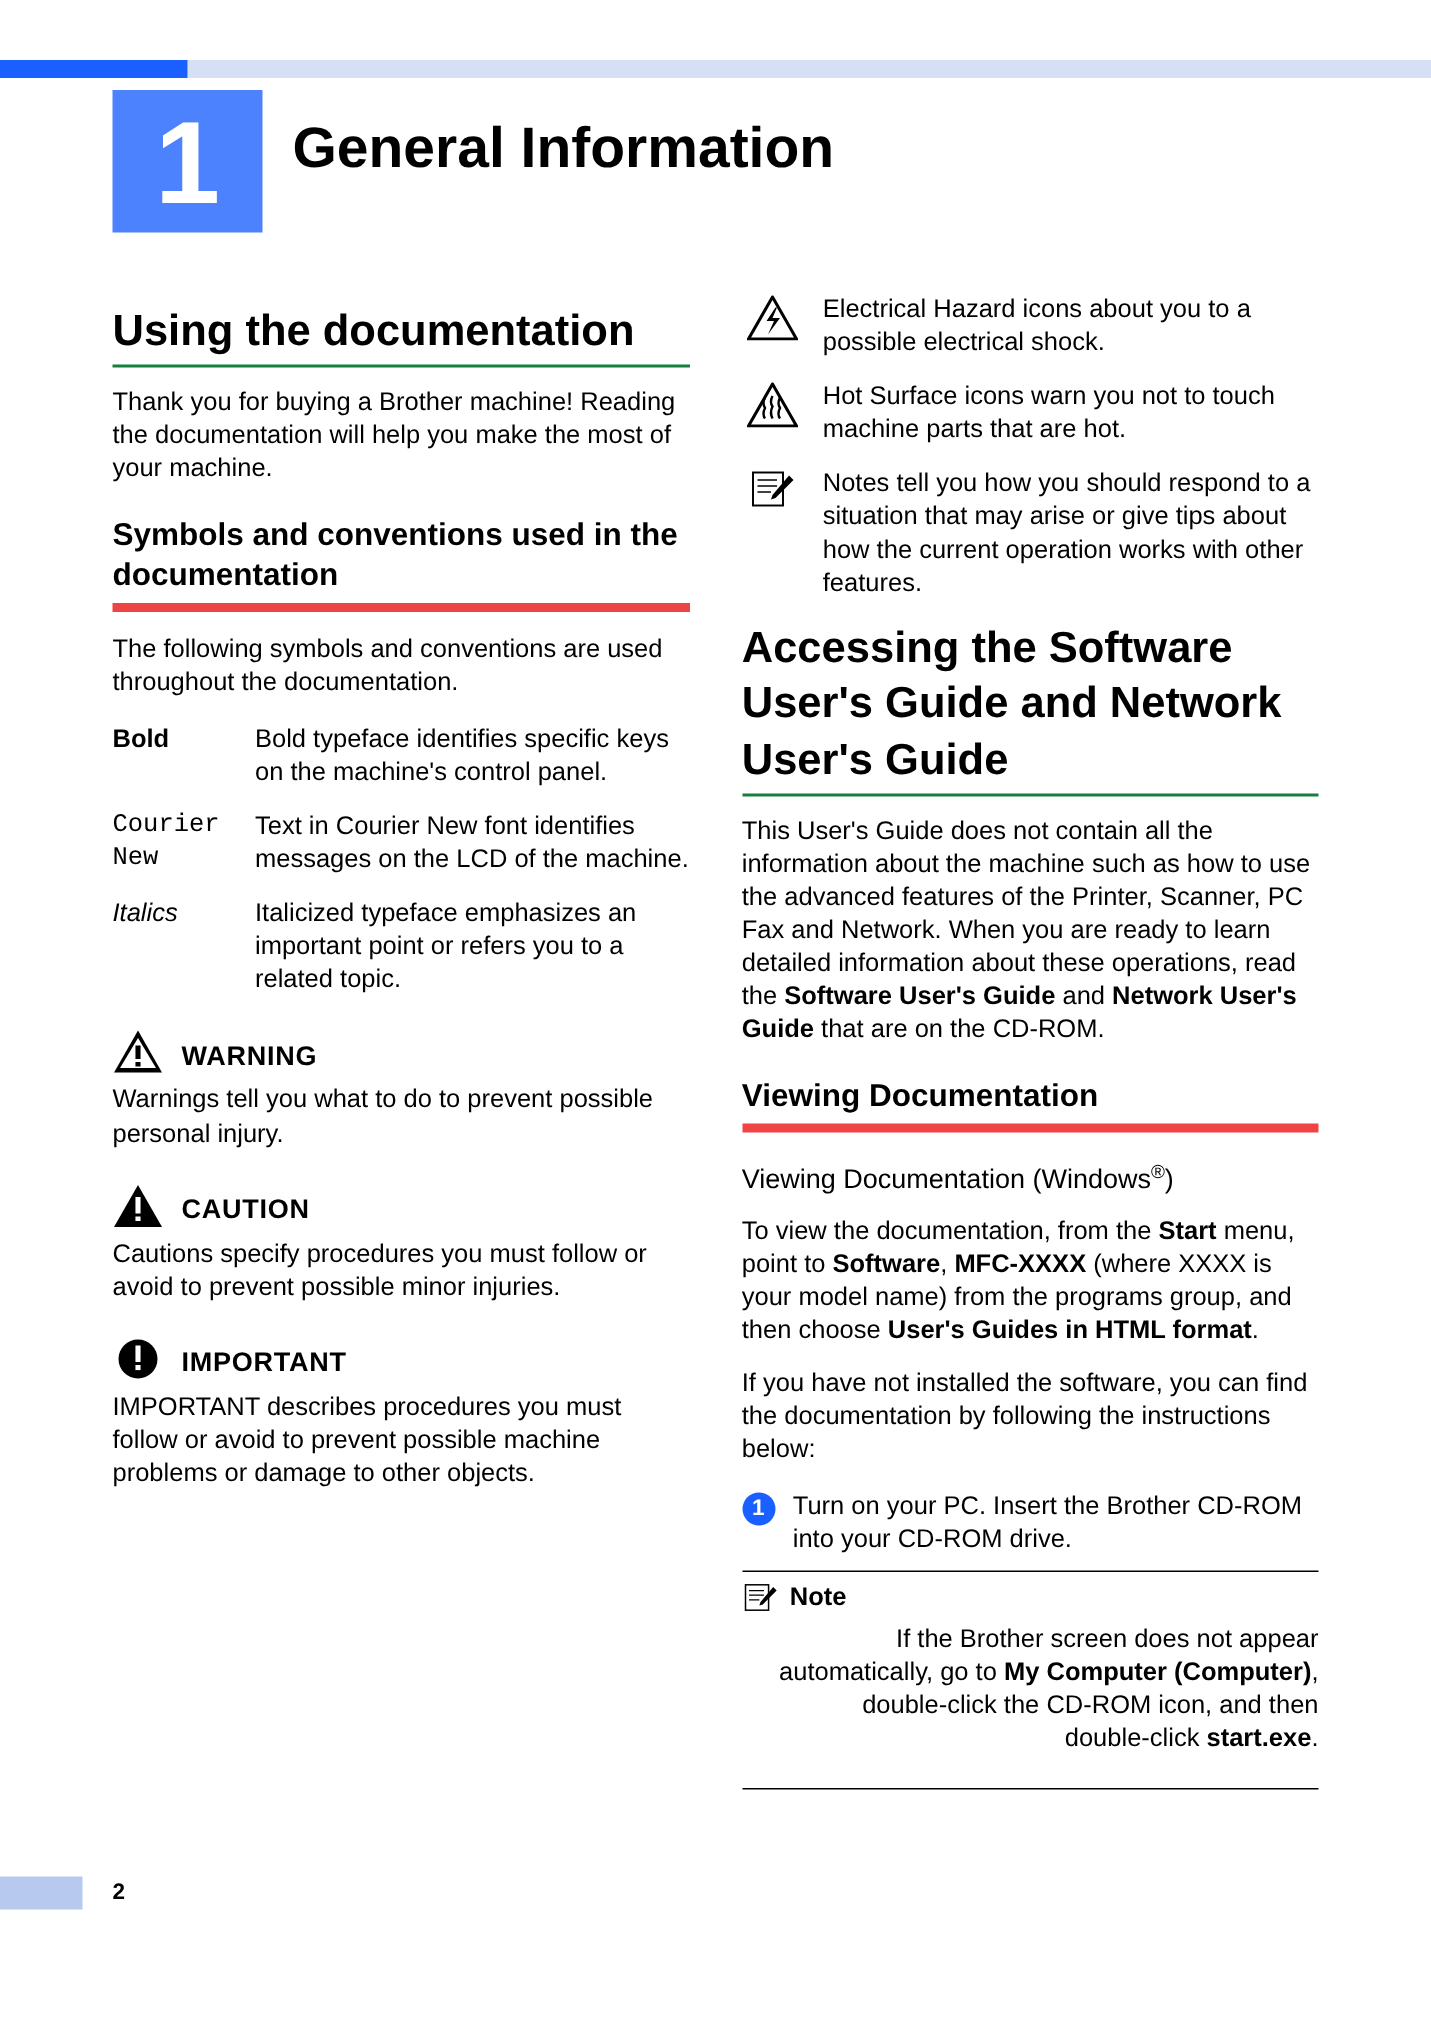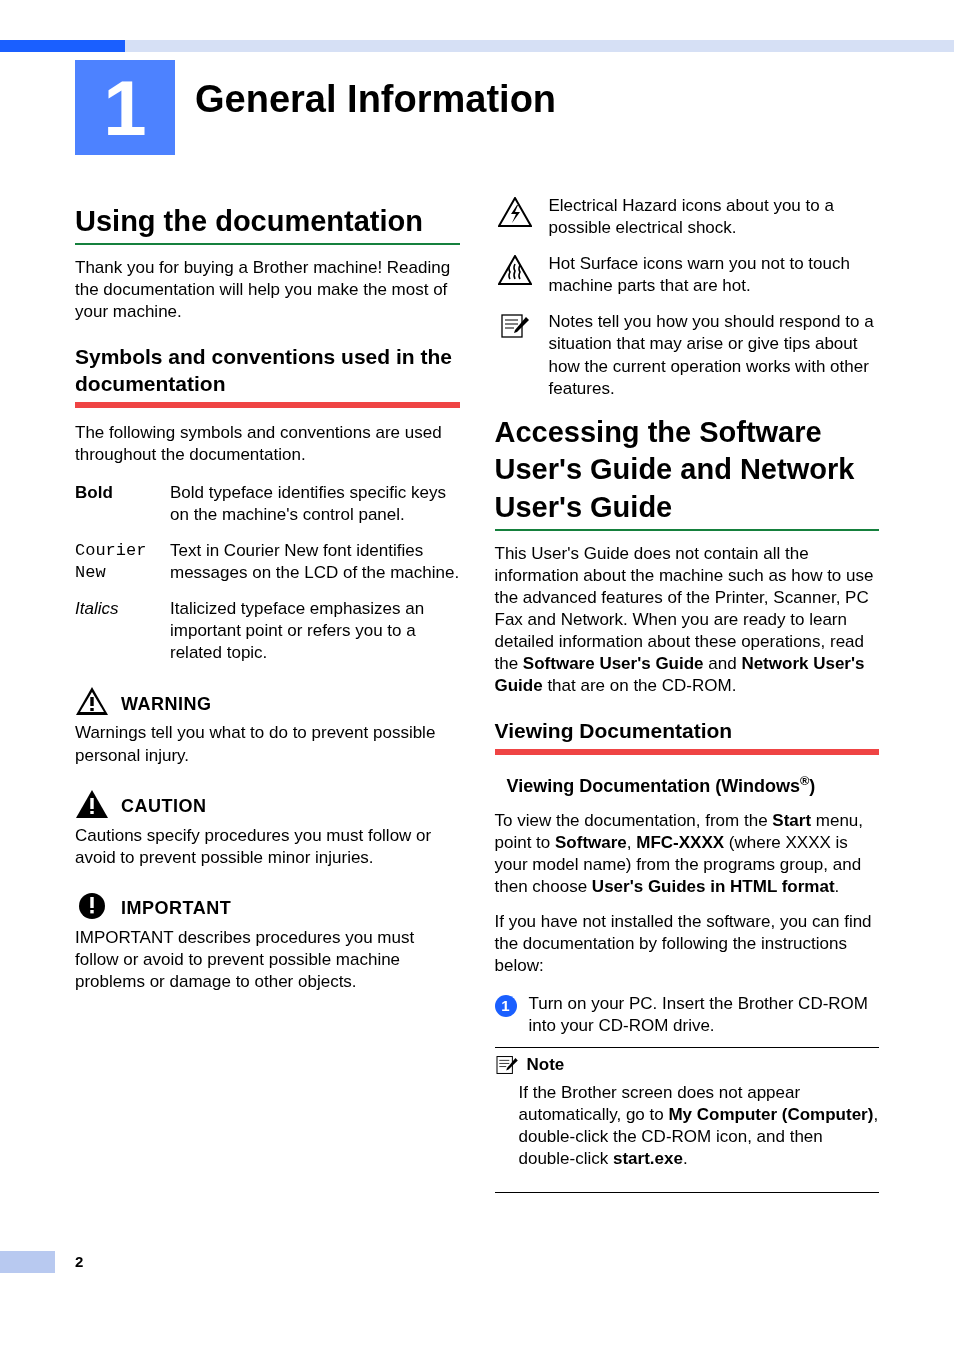--- a/index.html
+++ b/index.html
@@ -73,22 +73,22 @@
   p { margin: 12px 0; }
   h3 {
     font-size: 21px;
     font-weight: bold;
     border-bottom: 6px solid #ef4444;
     padding-bottom: 4px;
     margin: 20px 0 14px 0;
   }
   h4 {
     font-size: 18px;
-    font-weight: bold;
-    margin: 18px 0 12px 12px;
+    font-weight: normal;
+    margin: 18px 0 12px 0;
   }
   .sym-table {
     margin-top: 16px;
   }
   .sym-row { display: flex; margin-bottom: 14px; }
   .sym-left { width: 95px; flex-shrink: 0; }
   .sym-right { flex: 1; }
   .bold { font-weight: bold; }
   .italic { font-style: italic; }
   .courier { font-family: "Courier New", monospace; }
@@ -134,20 +134,21 @@
     display: flex; align-items: center; justify-content: center;
     flex-shrink: 0;
     margin-top: 2px;
   }
   .step-body { flex: 1; padding-right: 10px; }
   .note-block {
     border-top: 1px solid #000;
     border-bottom: 1px solid #000;
     padding: 6px 0 22px 0;
     margin-top: 4px;
+    text-align: right;
   }
   .note-head {
     display: flex;
     align-items: center;
     gap: 8px;
     margin-bottom: 6px;
   }
   .note-head .note-icon { width: 24px; height: 20px; }
   .note-title { font-weight: bold; }
   .note-body { padding-left: 24px; }

